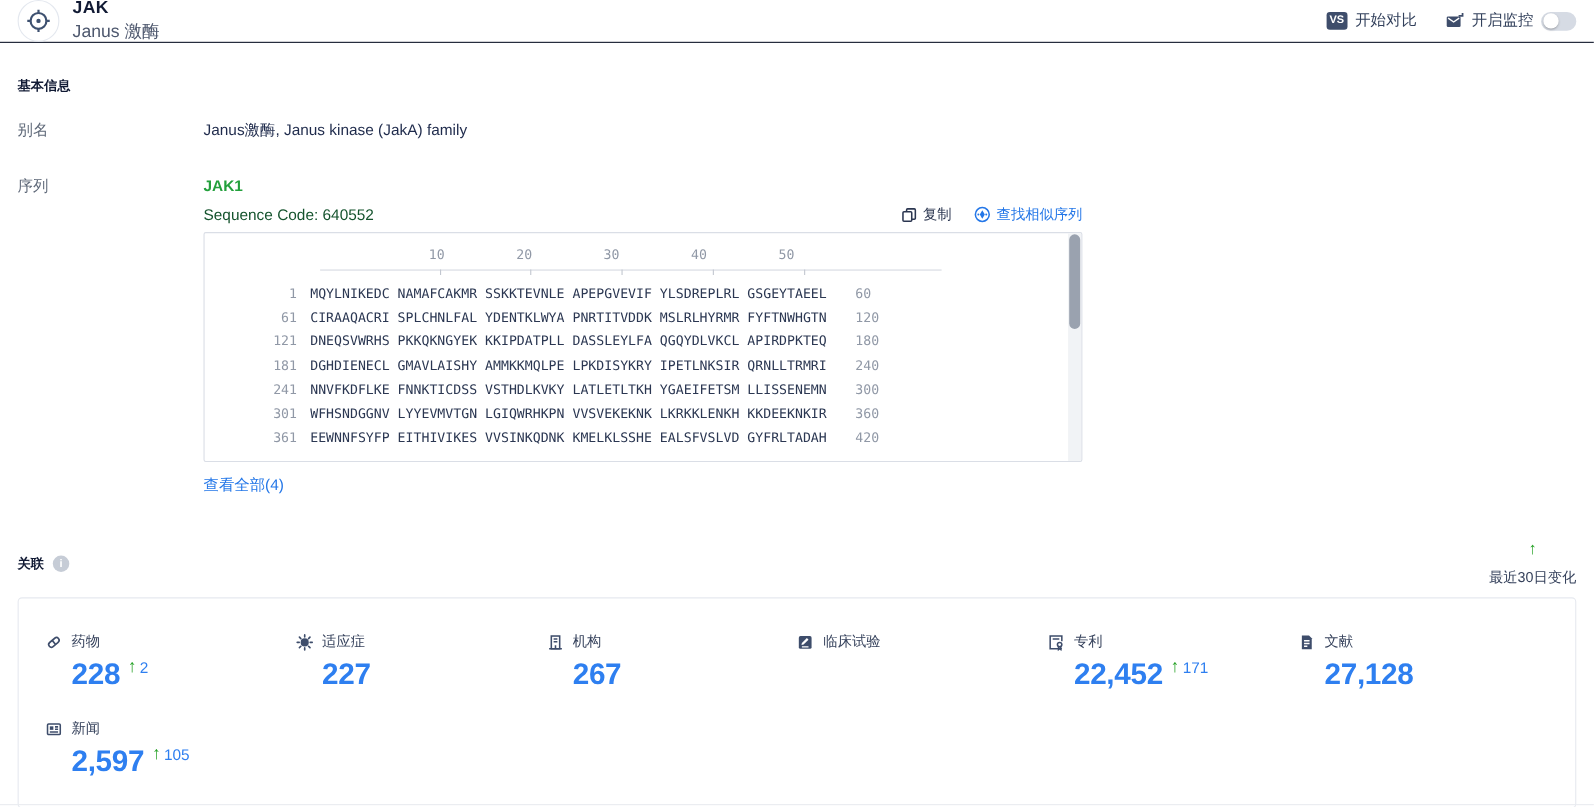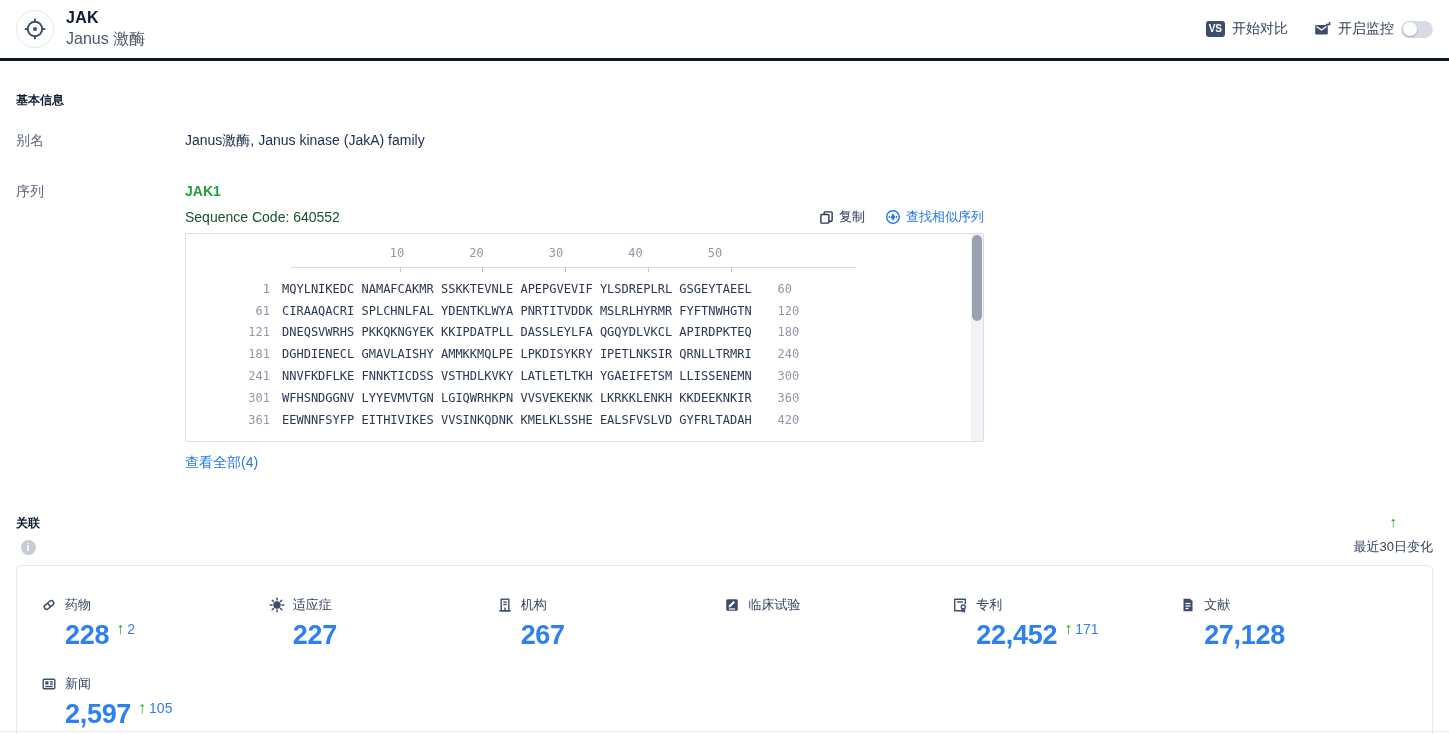--- a/index.html
+++ b/index.html
@@ -3,21 +3,21 @@
 <meta charset="utf-8">
 <style>
   * { box-sizing: border-box; }
   html,body { margin:0; padding:0; }
   body {
     width:1449px; height:734px; position:relative; overflow:hidden;
     background:#ffffff; color:#1F2B4C;
     font-family:"Liberation Sans", sans-serif;
   }
   
-  .topbar { height:61px; border-bottom:3px solid #0f172a; display:flex; justify-content:space-between; align-items:center; padding:0 16px; }
+  .topbar { height:39px; border-bottom:1px solid #0f172a; display:flex; justify-content:space-between; align-items:center; padding:0 16px; }
   .brand { display:flex; align-items:center; gap:12px; }
   .logo-circle { width:38px; height:38px; border:1px solid #E4E8EF; border-radius:50%; display:flex; align-items:center; justify-content:center; }
   .title-block .t { font-size:16px; font-weight:bold; letter-spacing:.3px; color:#111A34; }
   .title-block .s { font-size:16px; color:#4E586E; margin-top:2px; }
   .top-actions { display:flex; align-items:center; gap:26px; font-size:14px; color:#33415C; }
   .compare-btn, .monitor-group { display:flex; align-items:center; gap:7px; cursor:pointer; }
   .vs-badge { background:#3E4D6B; color:#fff; font-size:10px; font-weight:bold; border-radius:3px; padding:3px 3px; line-height:1; }
   .toggle { width:32px; height:17px; background:#D6DBE4; border-radius:9px; position:relative; flex:none; }
   .knob { position:absolute; left:2px; top:1.5px; width:14px; height:14px; background:#fff; border-radius:50%; box-shadow:0 1px 2px rgba(0,0,0,.25); }
   
@@ -44,31 +44,31 @@
   .ruler-tick { position:absolute; top:33px; width:1px; height:5px; background:#C2C7D0; }
   .seq-row { display:flex; height:21.8px; align-items:center; }
   .num-l { width:84px; flex:none; text-align:right; color:#9098A6; }
   .seq-text { margin-left:12px; white-space:pre; color:#2B3752; }
   .num-r { margin-left:26px; color:#9098A6; }
   .seq-scrollbar { position:absolute; top:0; right:0; width:12px; height:100%; background:#F1F3F6; }
   .seq-thumb { position:absolute; top:1px; left:1px; width:10px; height:86px; background:#9AA2AF; border-radius:5px; cursor:pointer; }
   .view-all { display:inline-block; margin-top:12px; font-size:14px; color:#2477E8; cursor:pointer; }
   
   .assoc-header { margin-top:41px; display:flex; align-items:center; justify-content:space-between; }
-  .assoc-left { display:flex; align-items:center; gap:8px;flex-direction:column; }
+  .assoc-left { display:flex; align-items:center; gap:8px; }
   .info-dot { width:15px; height:15px; border-radius:50%; background:#C6CCD6; color:#fff; font-size:10px; font-weight:bold;
               display:flex; align-items:center; justify-content:center; cursor:pointer; }
   .info-dot::before { content:"i"; }
   .recent { display:flex; align-items:center; gap:8px; font-size:13px; color:#36425C;flex-direction:column; }
   .up-arrow::before { content:"\2191"; }
   .up-arrow { color:#27A227; font-weight:bold; font-size:15px; }
   .stats-card { margin-top:9px; border:1px solid #E6E9EF; border-radius:4px; padding:30px 24px 26px;
                 display:grid; grid-template-columns:repeat(6,1fr); row-gap:24px; }
   .stat { cursor:pointer; }
-  .stat-label-row { display:flex; align-items:center; gap:8px; height:18px; }
+  .stat-label-row { display:flex; align-items:flex-end; gap:8px; height:18px; }
   .stat-icon { width:16px; height:16px; display:flex; align-items:center; justify-content:center; flex:none; }
   .stat-label { font-size:13px; color:#36425C; }
   .stat-value-row { display:flex; align-items:flex-start; margin-left:24px; margin-top:5px; }
   .stat-value { font-size:27px; font-weight:bold; color:#2E7FF0; line-height:32px; letter-spacing:-.3px; }
   .stat-change { display:flex; align-items:flex-start; margin-left:7px; margin-top:1px; }
   .stat-change .up-arrow { font-size:16px; line-height:18px; }
   .stat-change-num { font-size:14px; color:#2E7FF0; margin-left:3px; line-height:18px; }
   .page-bottom-line { position:absolute; left:0; top:731px; width:100%; border-top:1px solid #E9EBF0; }
 </style>
 </head>

